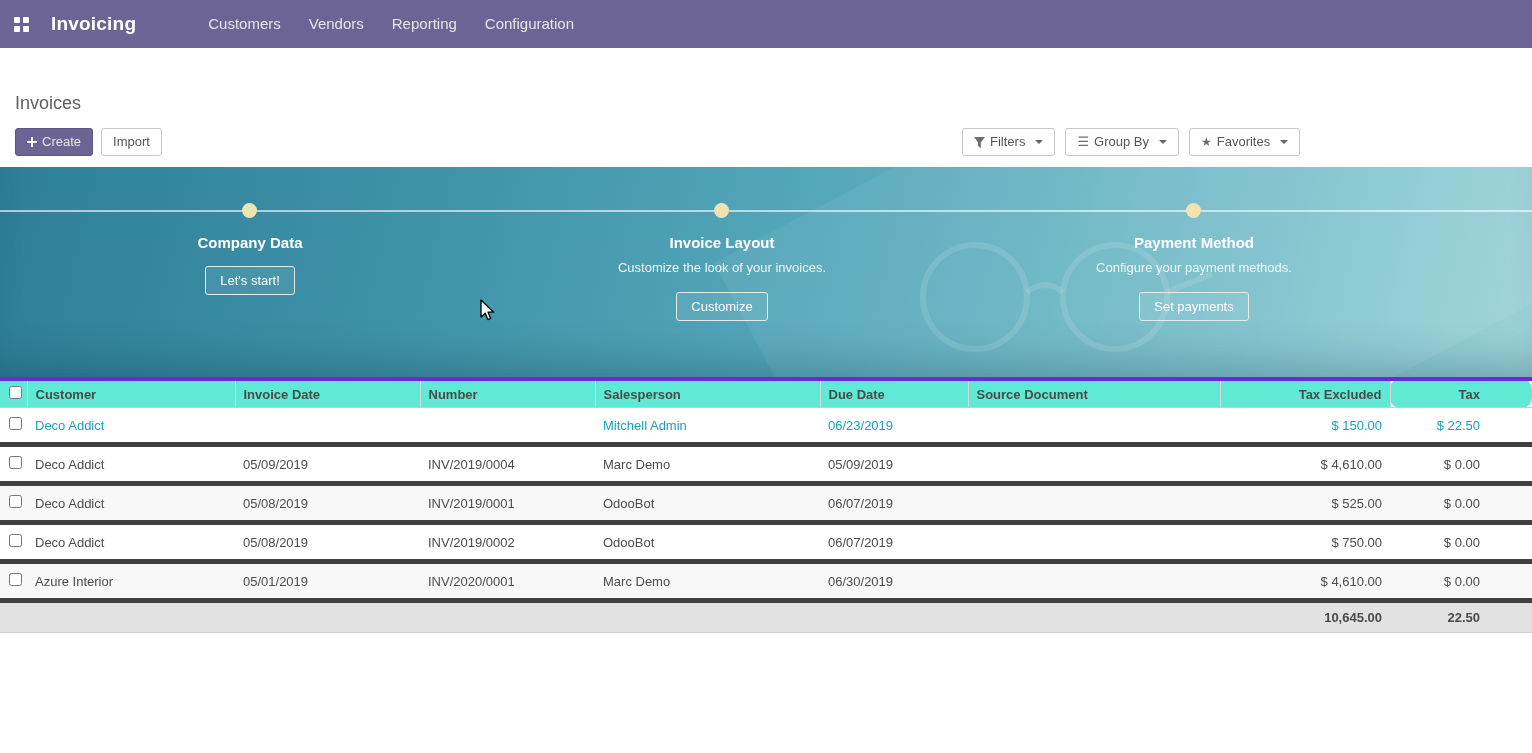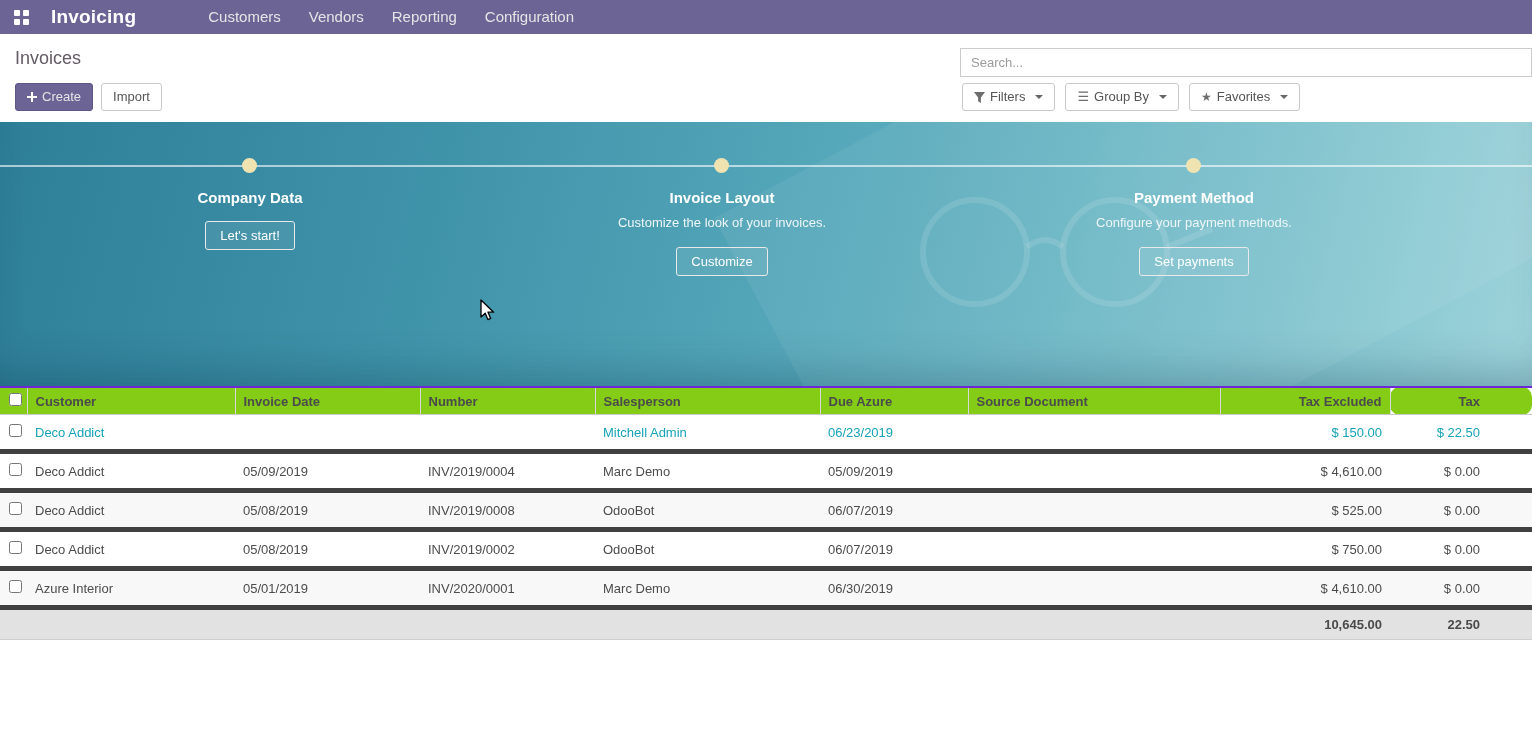--- a/index.html
+++ b/index.html
@@ -7,21 +7,21 @@
   body {
     font-family: "Liberation Sans", sans-serif;
     background: #ffffff;
     position: relative;
     overflow: hidden;
     color: #4c4c4c;
   }
 
   
   .navbar {
-    height: 34px;
+    height: 48px;
     background: #6d6496;
     display: flex;
     align-items: center;
     padding: 16px 12px;
   }
   .apps-icon {
     display: grid;
     grid-template-columns: 6px 6px;
     grid-template-rows: 6px 6px;
     gap: 3px;
@@ -41,21 +41,21 @@
   .nav-menu a {
     color: #e5e5e5;
     font-size: 15px;
     line-height: 42px;
     padding: 0 14px;
     text-decoration: none;
     cursor: pointer;
   }
 
   
-  .control-panel { position: relative; height: 88px; }
+  .control-panel { position: relative; height: 88px; margin-top: 31px; }
   .breadcrumb {
     position: absolute; left: 15px; top: 14px;
     font-size: 18px; color: #635b66;
   }
   .search-input {
     position: absolute; left: 960px; top: 14px; right: 0;
     height: 29px;
     border: 1px solid #cccccc;
     padding: 0 10px;
     font-size: 13px;
@@ -93,21 +93,21 @@
     border-top: 4px solid #666666;
     margin-left: 5px;
   }
   .mini-icon { display: inline-flex; align-items: center; }
   .star-glyph { font-size: 12px; color: #6d6d6d; }
   .groupby-glyph { font-size: 13px; color: #6d6d6d; }
 
   
   .banner {
     position: relative;
-    height: 264px;
+    height: 210px;
     background: linear-gradient(103deg, #2e7e98 0%, #3f93a9 28%, #57a9bb 55%, #7ec2cd 82%, #9ed3da 100%);
     overflow: hidden;
     box-shadow: inset 0 -34px 44px -24px rgba(8, 48, 66, 0.30);
   }
   .banner .deco-band {
     position: absolute;
     width: 900px; height: 420px;
     background: rgba(255,255,255,0.06);
     transform: rotate(-28deg);
     left: 760px; top: -140px;
@@ -166,22 +166,22 @@
 
   
   table.listview {
     width: 1532px;
     border-collapse: collapse;
     table-layout: fixed;
     font-size: 13px;
     color: #4c4c4c;
   }
   table.listview thead th {
-    background: #84cc16;
-    border-top: 2px solid #6d28d9;
+    background: #5eead4;
+    border-top: 4px solid #6d28d9;
     border-bottom: 1px solid #cacaca;
     border-right: 1px solid #d8d8d8;
     font-weight: bold;
     text-align: left;
     padding: 5px 8px;
     height: 26px;
     color: #4b4b4b;
     cursor: pointer;
     white-space: nowrap;
     overflow: hidden;
@@ -228,21 +228,20 @@
     <a>Customers</a>
     <a>Vendors</a>
     <a>Reporting</a>
     <a>Configuration</a>
   </nav>
 </header>
 
 <section class="control-panel">
   <div class="breadcrumb">Invoices</div>
 
-  <input class="search-input" type="text" placeholder="Search..." style="">
 
   <div class="btn-row-left">
     <button class="btn btn-primary">
       <span class="mini-icon">
         <svg width="10" height="10" viewBox="0 0 10 10">
             <path d="M4 0h2v4h4v2H6v4H4V6H0V4h4z" fill="#ffffff"></path>
           </svg>
       </span>
       <span>Create</span>
     </button>
@@ -321,21 +320,21 @@
   </colgroup>
   <thead>
     <tr>
       <th class="cb-head">
         <input type="checkbox" style="">
       </th>
       <th>Customer</th>
       <th>Invoice Date</th>
       <th>Number</th>
       <th>Salesperson</th>
-      <th>Due Azure</th>
+      <th>Due Date</th>
       <th>Source Document</th>
       <th class="num">Tax Excluded</th>
       <th class="num tax-col">Tax</th>
     </tr>
   </thead>
   <tbody>
       <tr class="highlight">
     <td class="cb-cell">
       <input type="checkbox" style="">
     </td>
@@ -360,21 +359,21 @@
     <td></td>
     <td class="num">$ 4,610.00</td>
     <td class="num tax-col">$ 0.00</td>
   </tr>
       <tr>
     <td class="cb-cell">
       <input type="checkbox" style="">
     </td>
     <td>Deco Addict</td>
     <td>05/08/2019</td>
-    <td>INV/2019/0008</td>
+    <td>INV/2019/0001</td>
     <td>OdooBot</td>
     <td>06/07/2019</td>
     <td></td>
     <td class="num">$ 525.00</td>
     <td class="num tax-col">$ 0.00</td>
   </tr>
       <tr>
     <td class="cb-cell">
       <input type="checkbox" style="">
     </td>

